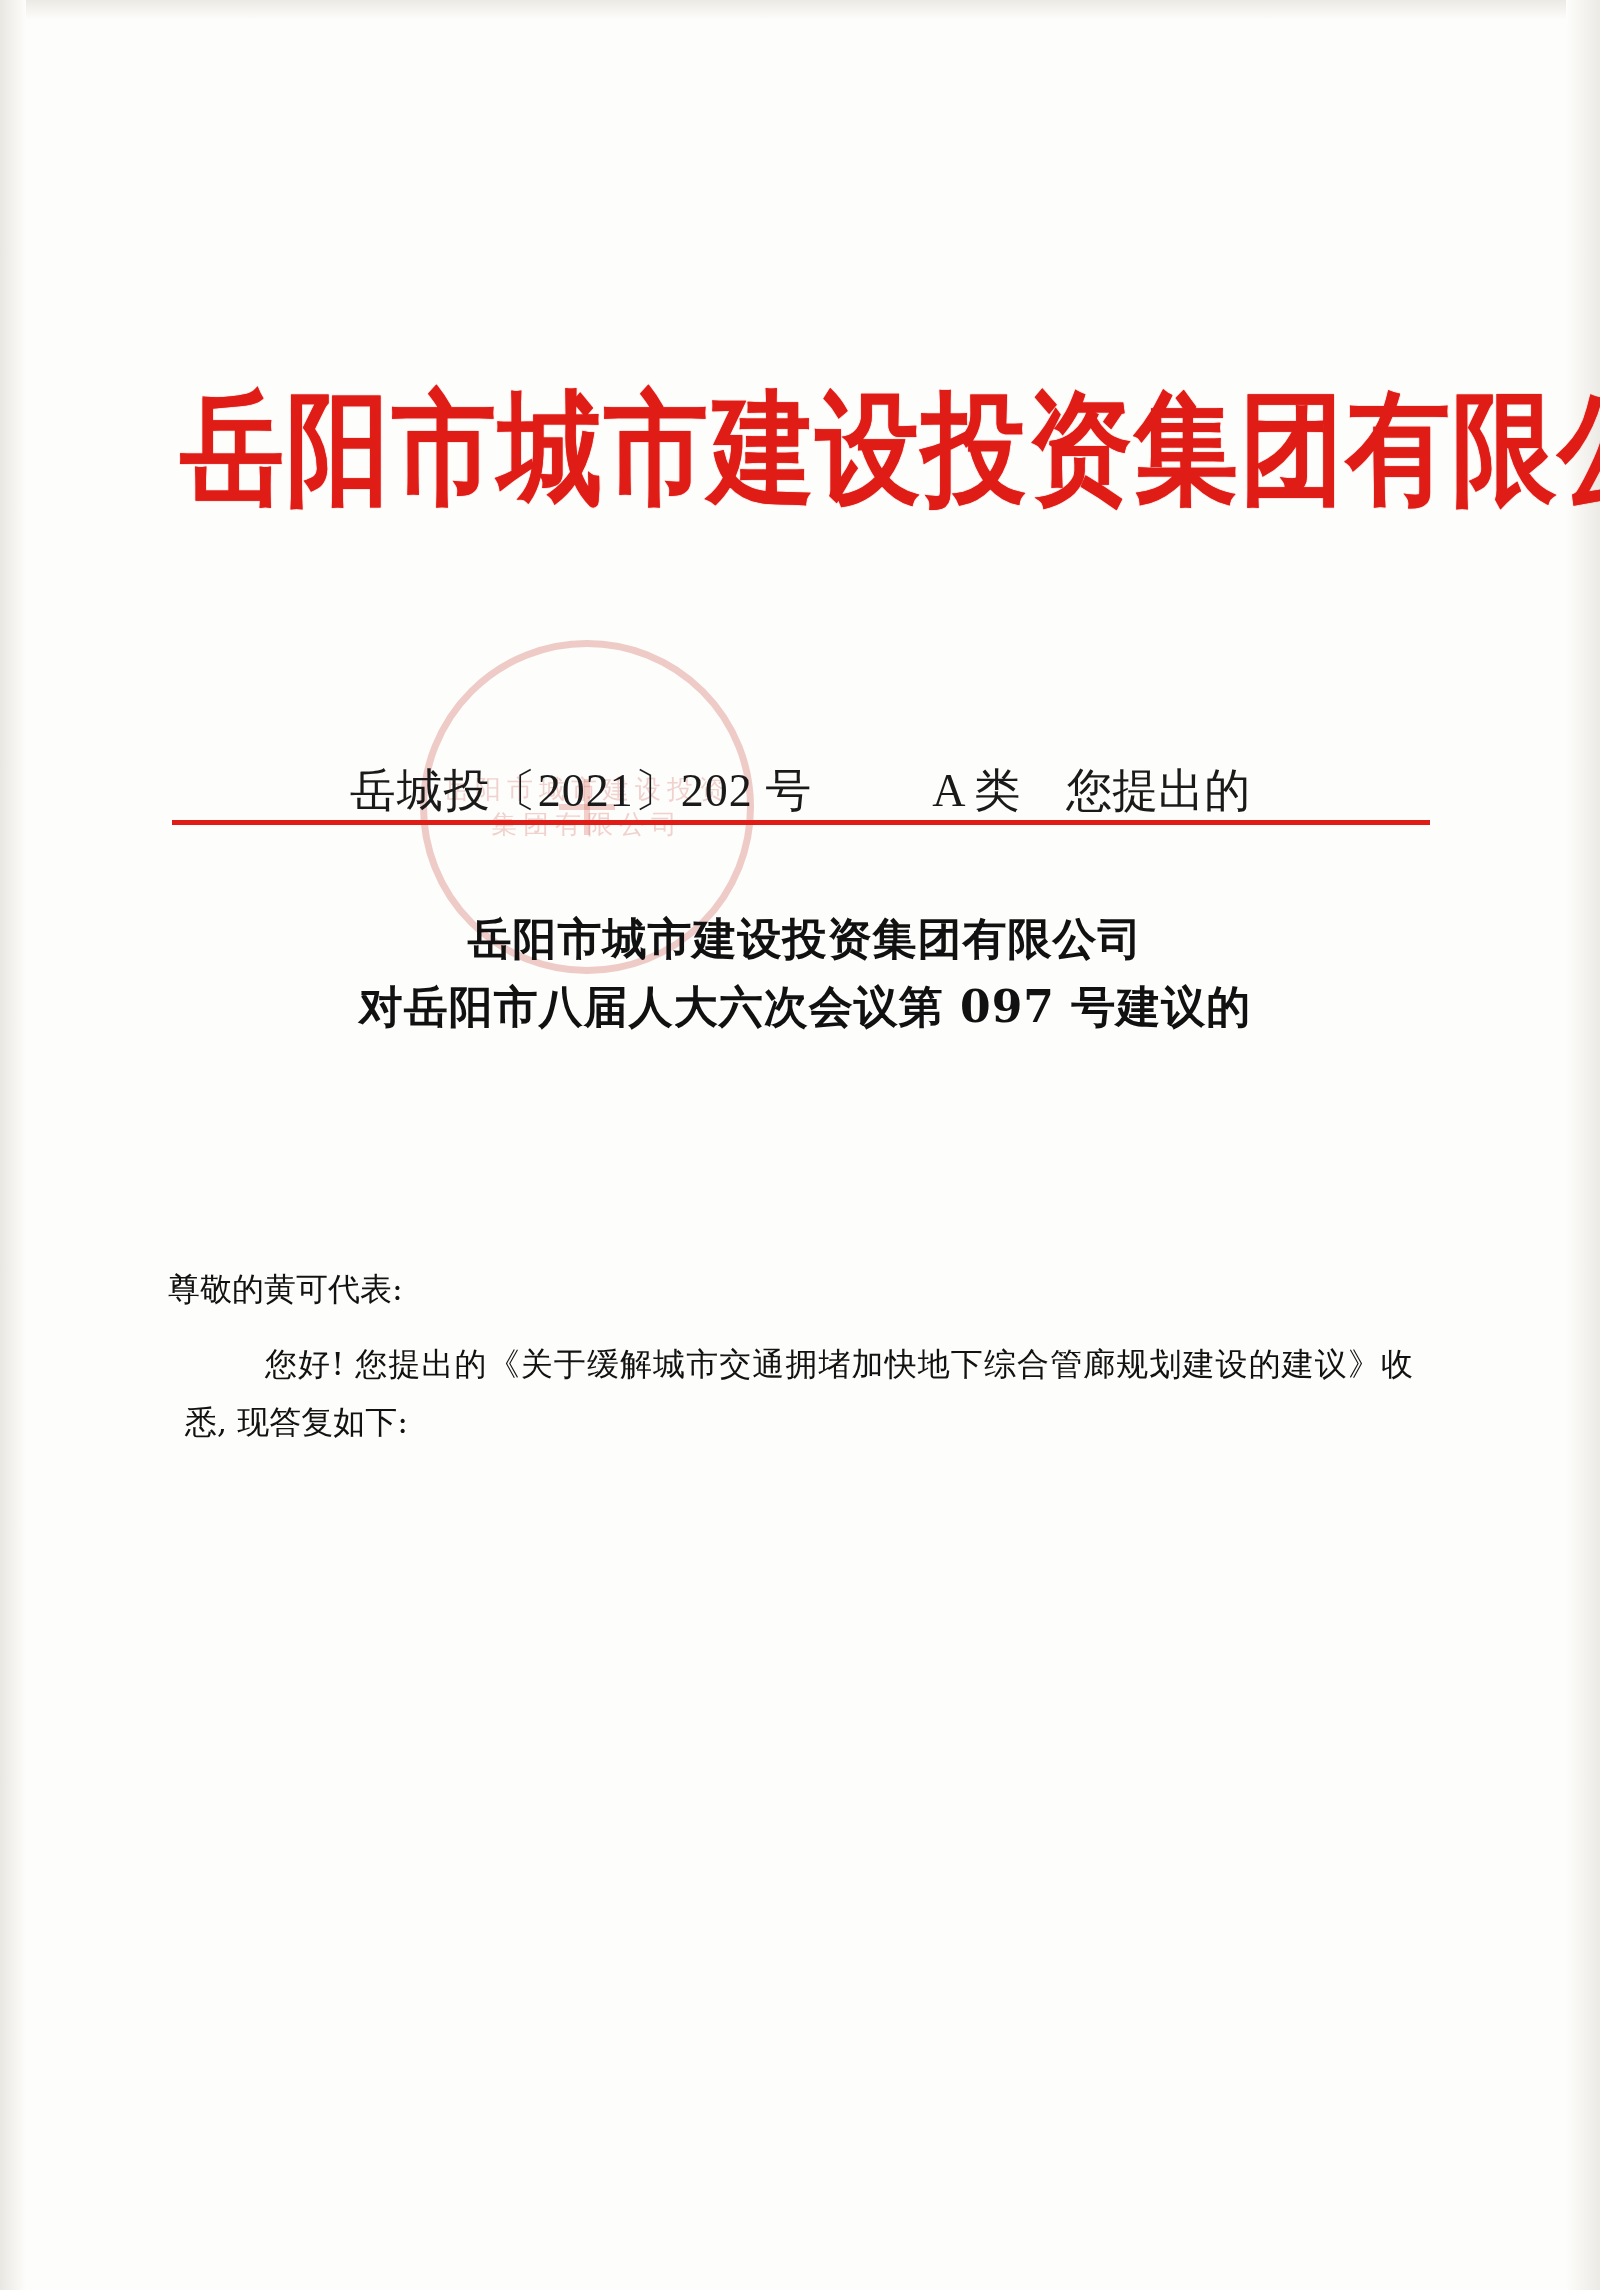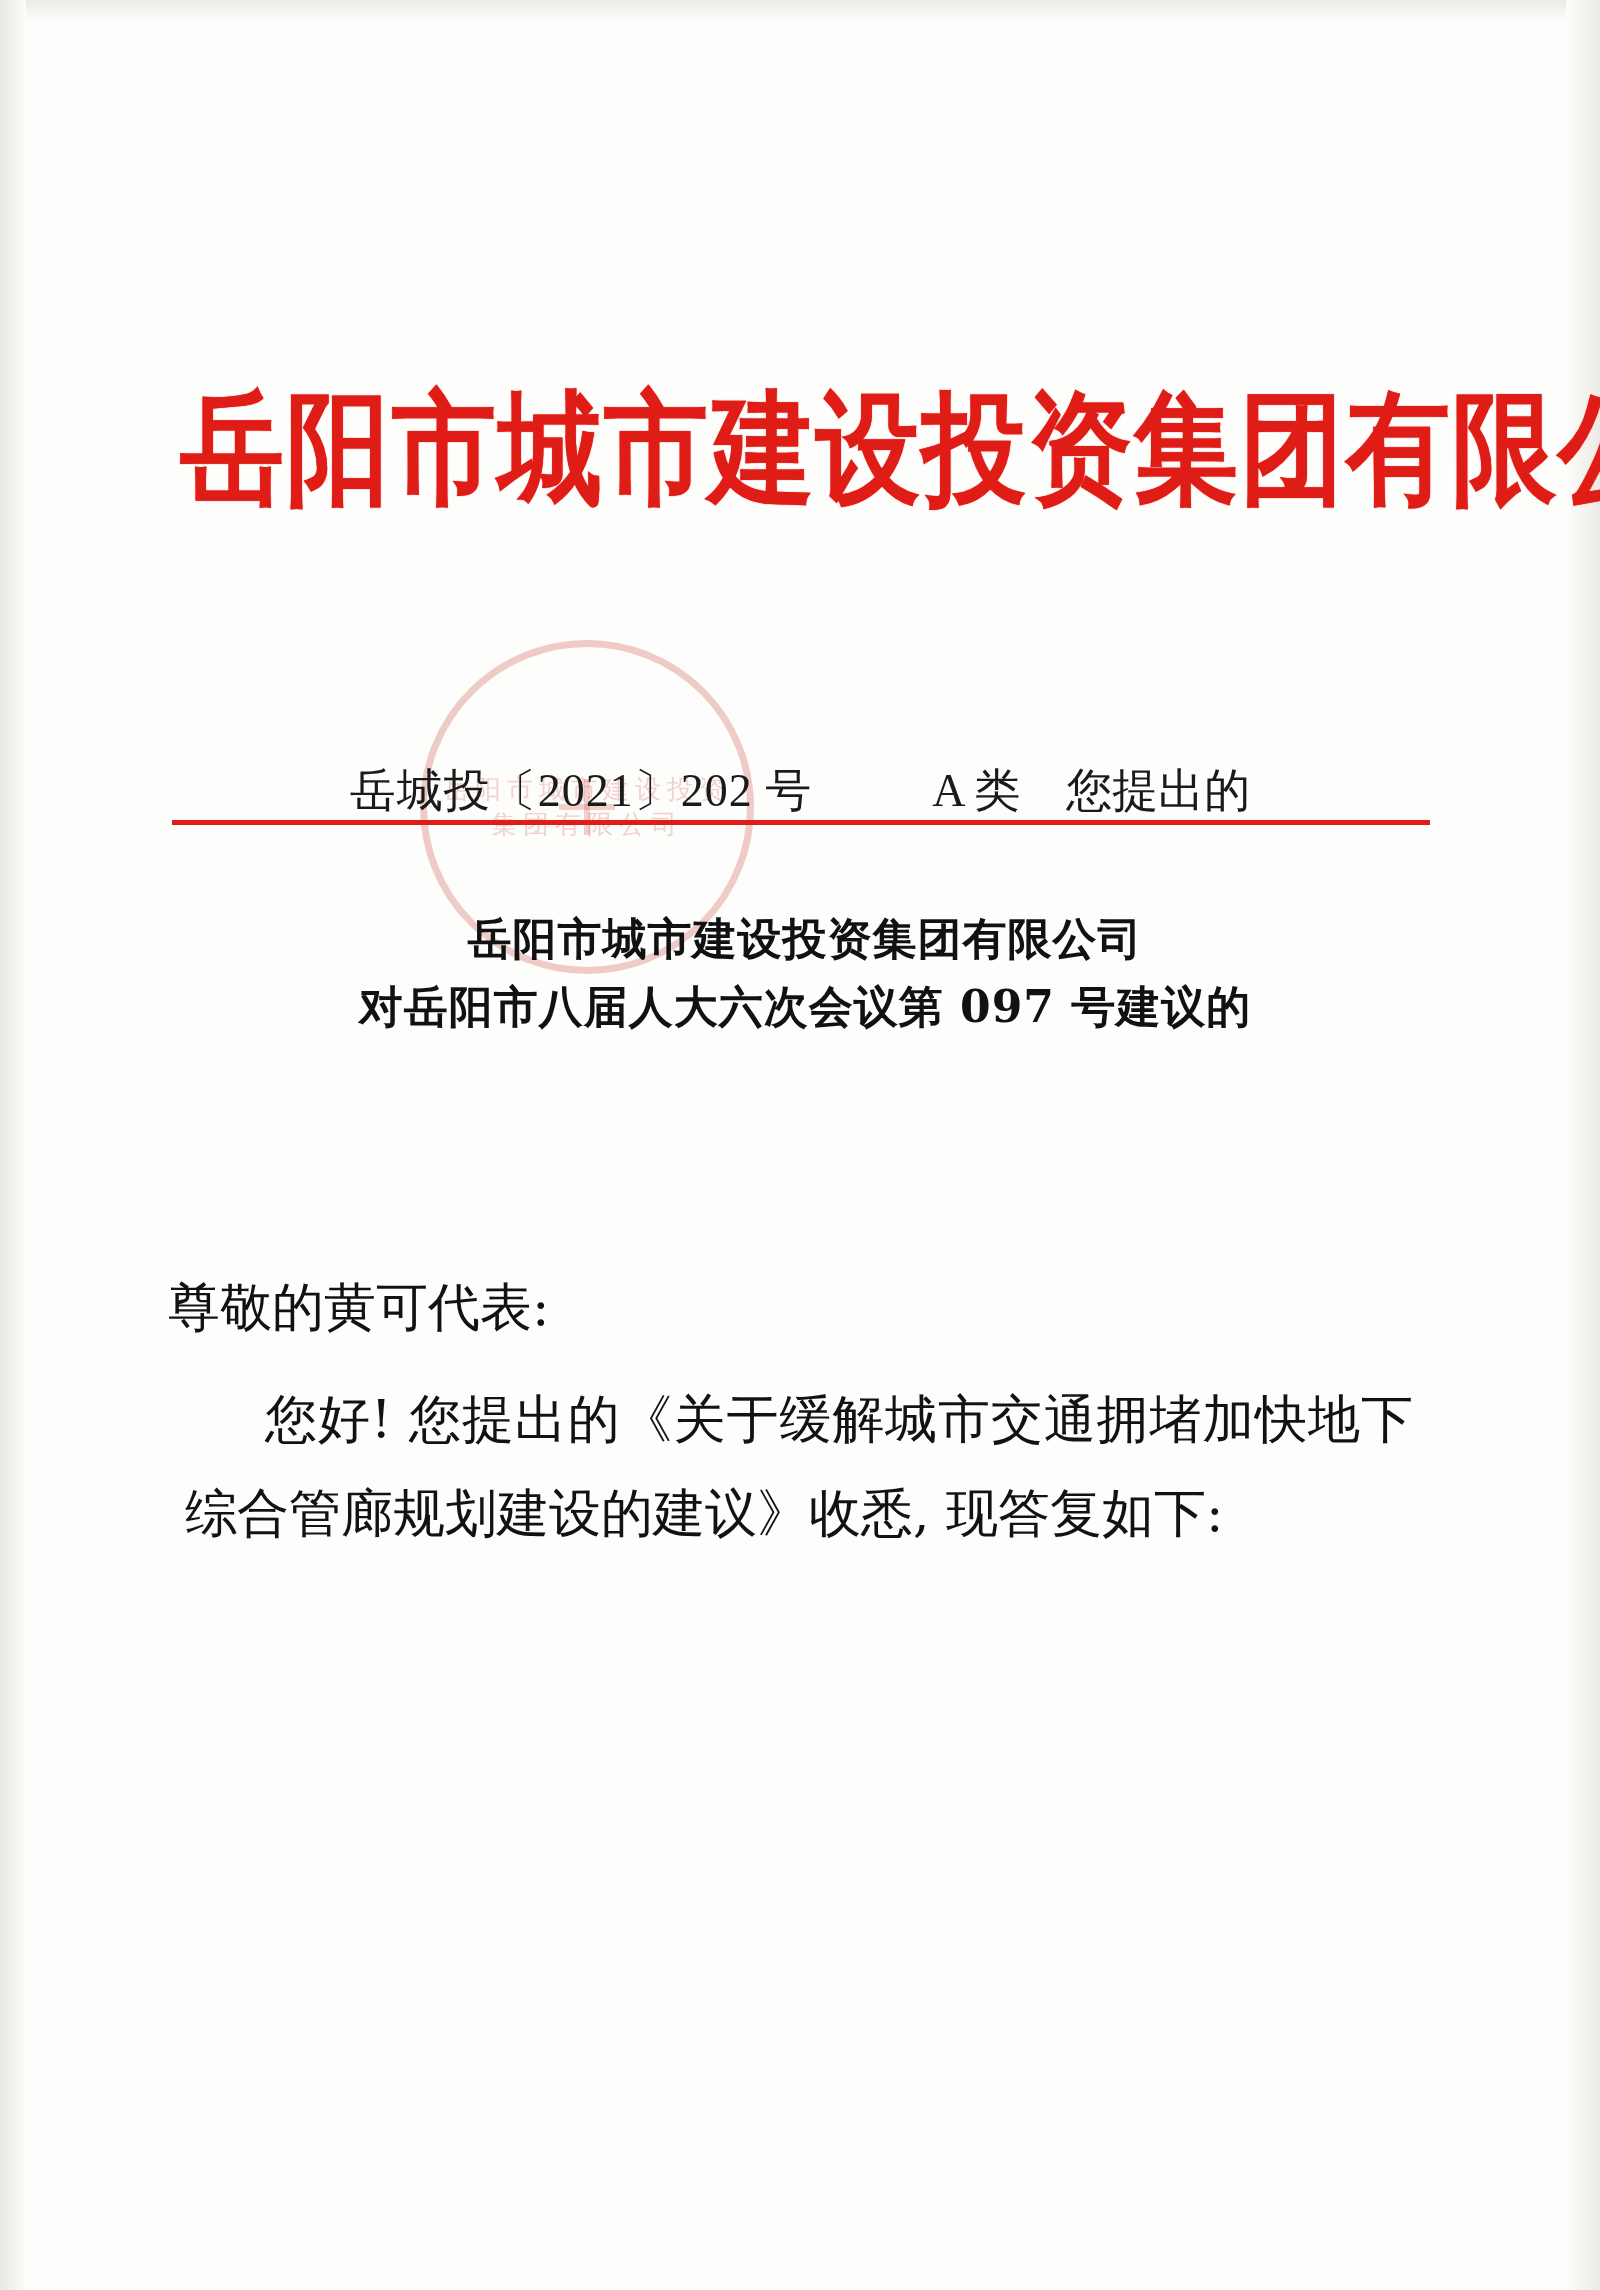--- a/index.html
+++ b/index.html
@@ -145,21 +145,21 @@
     letter-spacing: 22px;
     padding-left: 22px;
   }
 
   .body-block {
     position: absolute;
     left: 168px;
     top: 1260px;
     width: 1262px;
     font-family: "DejaVu Serif", "Liberation Serif", serif;
-    font-size: 52px;
+    font-size: 32px;
     line-height: 1.82;
     color: #121212;
     text-align: justify;
     text-justify: inter-ideograph;
   }
   .salutation {
     margin: 0 0 6px 0;
   }
   .para {
     margin: 17px;

